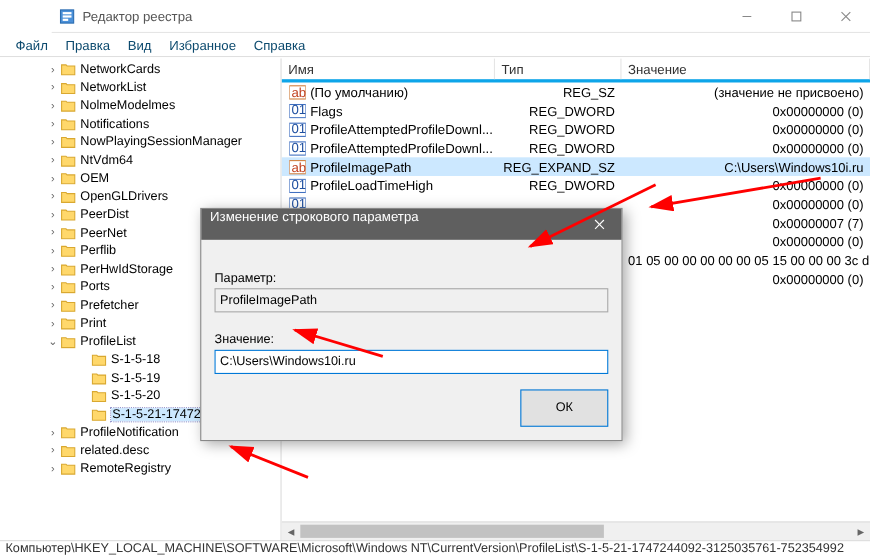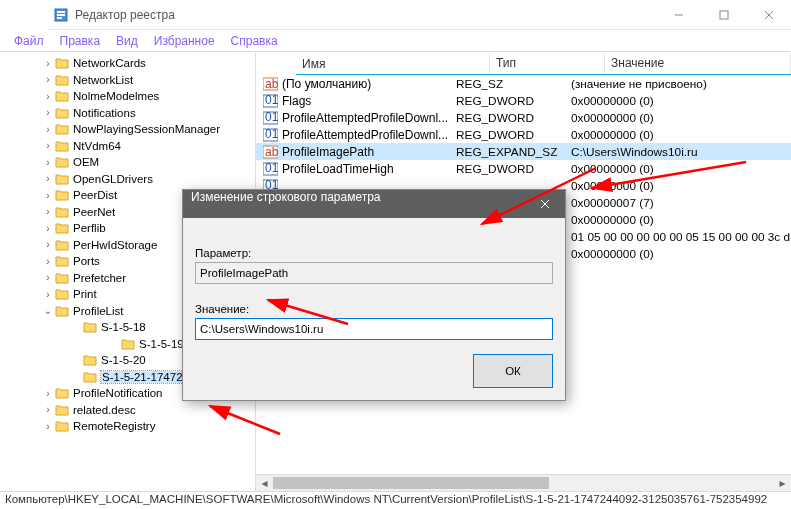--- a/index.html
+++ b/index.html
@@ -3,34 +3,34 @@
 <meta charset="utf-8">
 <style>
   * { box-sizing: border-box; margin: 0; padding: 0; font-family: "Segoe UI", Tahoma, sans-serif; font-size: 12px; }
   body { width: 791px; height: 509px; background: #fff; display: flex; flex-direction: column; overflow: hidden; position: relative; }
   .titlebar { height: 30px; display: flex; align-items: center; border-bottom: 1px solid #e5e5e5; margin-left: 47px; }
   .titlebar .icon { width: 28px; display: flex; align-items: center; justify-content: center; color: #666; }
   .titlebar .title { flex: 1; color: #555; font-size: 12px; }
   .winbtns { display: flex; }
   .winbtn { width: 45px; height: 28px; display: flex; align-items: center; justify-content: center; color: #999; }
   .menubar { height: 22px; display: flex; align-items: center; padding: 0 6px; border-bottom: 1px solid #dcdcdc; gap: 0; }
-  .menuitem { padding: 2px 8px; color: #8b5cf6; font-size: 12px; }
+  .menuitem { padding: 2px 8px; color: #0c4a6e; font-size: 12px; }
   .main { flex: 1; display: flex; border-top: 1px solid #fff; overflow: hidden; }
   .tree { width: 256px; border-right: 1px solid #dcdcdc; overflow: hidden; padding-top: 2px; }
   .tnode { display: flex; align-items: center; height: 16.5px; white-space: nowrap; }
   .tnode .exp { width: 12px; text-align: center; color: #666; font-size: 10px; }
   .tnode .fold { width: 16px; height: 14px; display: flex; align-items: center; justify-content: center; margin-right: 3px; }
   .tnode .lbl { color: #000; font-size: 11.5px; }
   .tnode.sel .lbl { background: #cce8ff; outline: 1px dotted #99c; padding: 0 1px; }
   .foldsvg { width: 14px; height: 12px; }
   .listpane { flex: 1; display: flex; flex-direction: column; overflow: hidden; }
-  .listhdr { display: flex; height: 22px; border-bottom: 1px solid #0ea5e9; margin-left: 40px; }
+  .listhdr { display: flex; height: 22px; border-bottom: 3px solid #0ea5e9; }
   .listhdr .col { border-right: 1px solid #e5e5e5; padding: 3px 6px; color: #333; font-size: 12px; }
   .rows { flex: 1; overflow: hidden; position: relative; }
-  .row { display: flex; height: 17px; align-items: center; }
+  .row { display: flex; height: 17px; align-items: center; text-align: right; }
   .row.sel { background: #cce8ff; }
   .cell { padding: 0 6px; white-space: nowrap; overflow: hidden; font-size: 11.8px; color: #000; }
   .valico { width: 16px; height: 14px; display: inline-flex; align-items: center; justify-content: center; margin-right: 4px; flex-shrink: 0; }
   .c1 { width: 194px; display: flex; align-items: center; }
   .c2 { width: 115px; }
   .c3 { flex: 1; }
   .hscroll { height: 17px; background: #f0f0f0; border-top: 1px solid #dcdcdc; display: flex; align-items: center; }
   .hscroll .arrow { width: 17px; height: 17px; display: flex; align-items: center; justify-content: center; color: #666; }
   .hscroll .track { flex: 1; height: 17px; position: relative; }
   .hscroll .thumb { position: absolute; left: 0; top: 2px; height: 12px; background: #c2c2c2; border-radius: 0; }
@@ -239,21 +239,21 @@
       </div>
       <div class="tnode" style="padding-left: 70px;">
         <span class="exp"></span>
         <span class="fold">
           <svg class="foldsvg" viewBox="0 0 14 12">
             <path d="M1 2h4l1 1h7v8H1z" fill="#ffd86b" stroke="#d9a830"></path>
           </svg>
         </span>
         <span class="lbl">S-1-5-18</span>
       </div>
-      <div class="tnode" style="padding-left: 108px; text-align: right;">
+      <div class="tnode" style="padding-left: 70px; text-align: right;">
         <span class="exp"></span>
         <span class="fold">
           <svg class="foldsvg" viewBox="0 0 14 12">
             <path d="M1 2h4l1 1h7v8H1z" fill="#ffd86b" stroke="#d9a830"></path>
           </svg>
         </span>
         <span class="lbl">S-1-5-19</span>
       </div>
       <div class="tnode" style="padding-left: 70px;">
         <span class="exp"></span>

